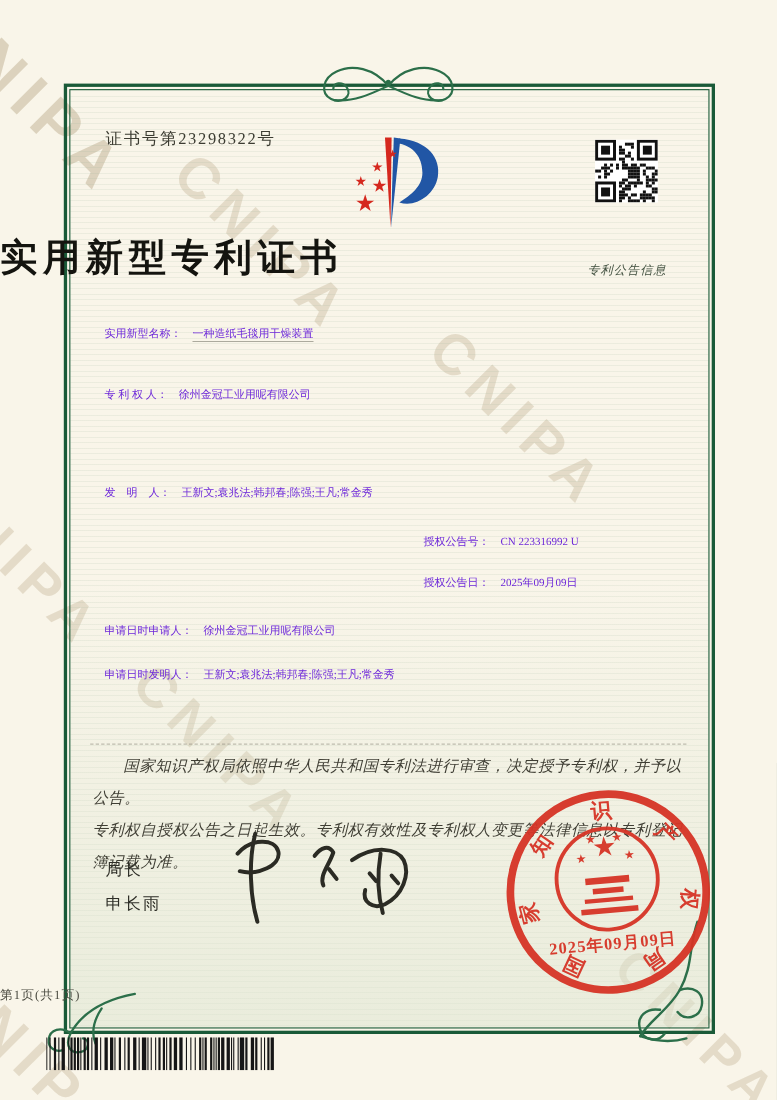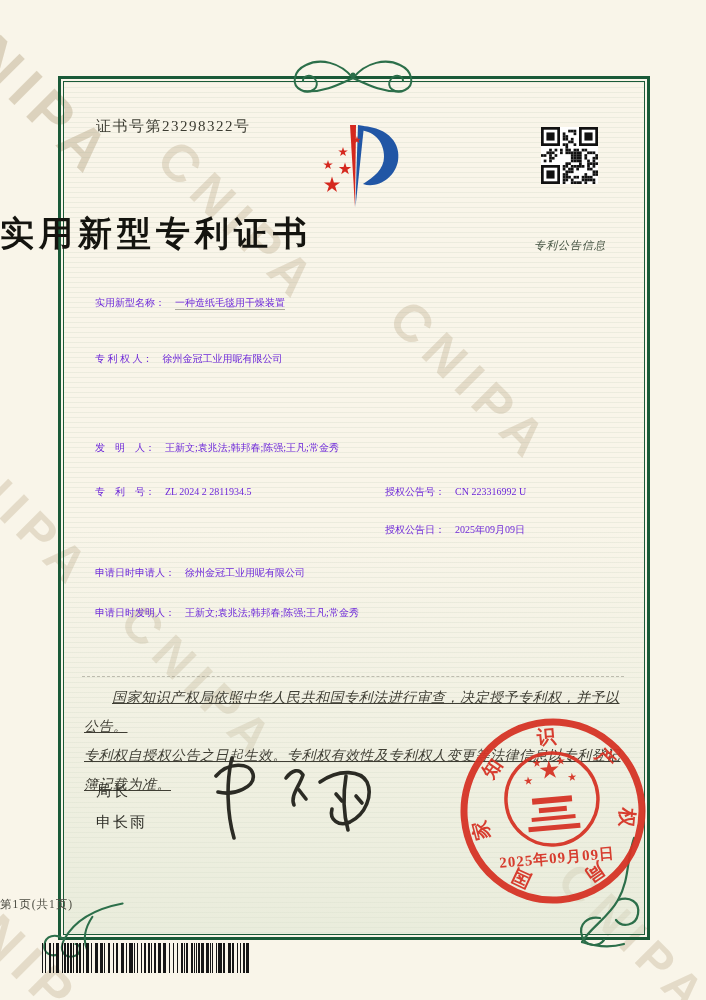--- a/index.html
+++ b/index.html
@@ -24,21 +24,21 @@
   .title{position:absolute;left:0;top:211px;width:100%;text-align:left;font-size:34px;
       font-weight:bold;color:#14140f;letter-spacing:5px;}
   
   .row{position:absolute;left:95px;font-size:10px;color:#6d28d9;white-space:nowrap;}
   .row .val{margin-left:10px;}
   .row .u{border-bottom:1px solid rgba(95,95,82,0.5);padding-bottom:1px;}
   .col2{left:385px;}
   .divider{position:absolute;left:82px;top:676px;width:542px;border-top:1px dashed rgba(125,122,108,0.45);}
   
   .statement{position:absolute;left:84px;top:683px;width:542px;font-size:14px;line-height:29px;
-      color:#3f3e34;font-style:italic;letter-spacing:0.5px;text-decoration:underline;}
+      color:#3f3e34;font-style:italic;letter-spacing:0.5px;}
   .statement .l1{text-indent:2em;}
   
   .director{position:absolute;left:96px;top:776px;font-size:15px;color:#2e2e27;line-height:31px;letter-spacing:2px;}
   .sig{position:absolute;left:198px;top:742px;width:188px;height:102px;}
   .seal{position:absolute;left:455px;top:713px;width:196px;height:196px;transform:rotate(-5deg);opacity:0.95;}
   
   .footer{position:absolute;left:0;top:897px;width:100%;text-align:left;font-size:11.5px;color:#4a4a40;letter-spacing:1px;}
   .barcode{position:absolute;left:42px;top:943px;width:213px;height:30px;}
 </style>
 </head>
@@ -238,23 +238,20 @@
 
   <div class="row" style="top:296px">
     <span class="lbl">实用新型名称：</span><span class="val u">一种造纸毛毯用干燥装置</span>
   </div>
   <div class="row" style="top:352px">
     <span class="lbl">专 利 权 人：</span><span class="val">徐州金冠工业用呢有限公司</span>
   </div>
   <div class="row" style="top:441px">
     <span class="lbl">发　明　人：</span><span class="val">王新文;袁兆法;韩邦春;陈强;王凡;常金秀</span>
   </div>
-  <div class="row" style="top:485px">
-    <span class="lbl">专　利　号：</span><span class="val">ZL 2024 2 2811934.5</span>
-  </div>
   <div class="row col2" style="top:485px">
     <span class="lbl">授权公告号：</span><span class="val">CN 223316992 U</span>
   </div>
   <div class="row col2" style="top:523px">
     <span class="lbl">授权公告日：</span><span class="val">2025年09月09日</span>
   </div>
   <div class="row" style="top:566px">
     <span class="lbl">申请日时申请人：</span><span class="val">徐州金冠工业用呢有限公司</span>
   </div>
   <div class="row" style="top:606px">

